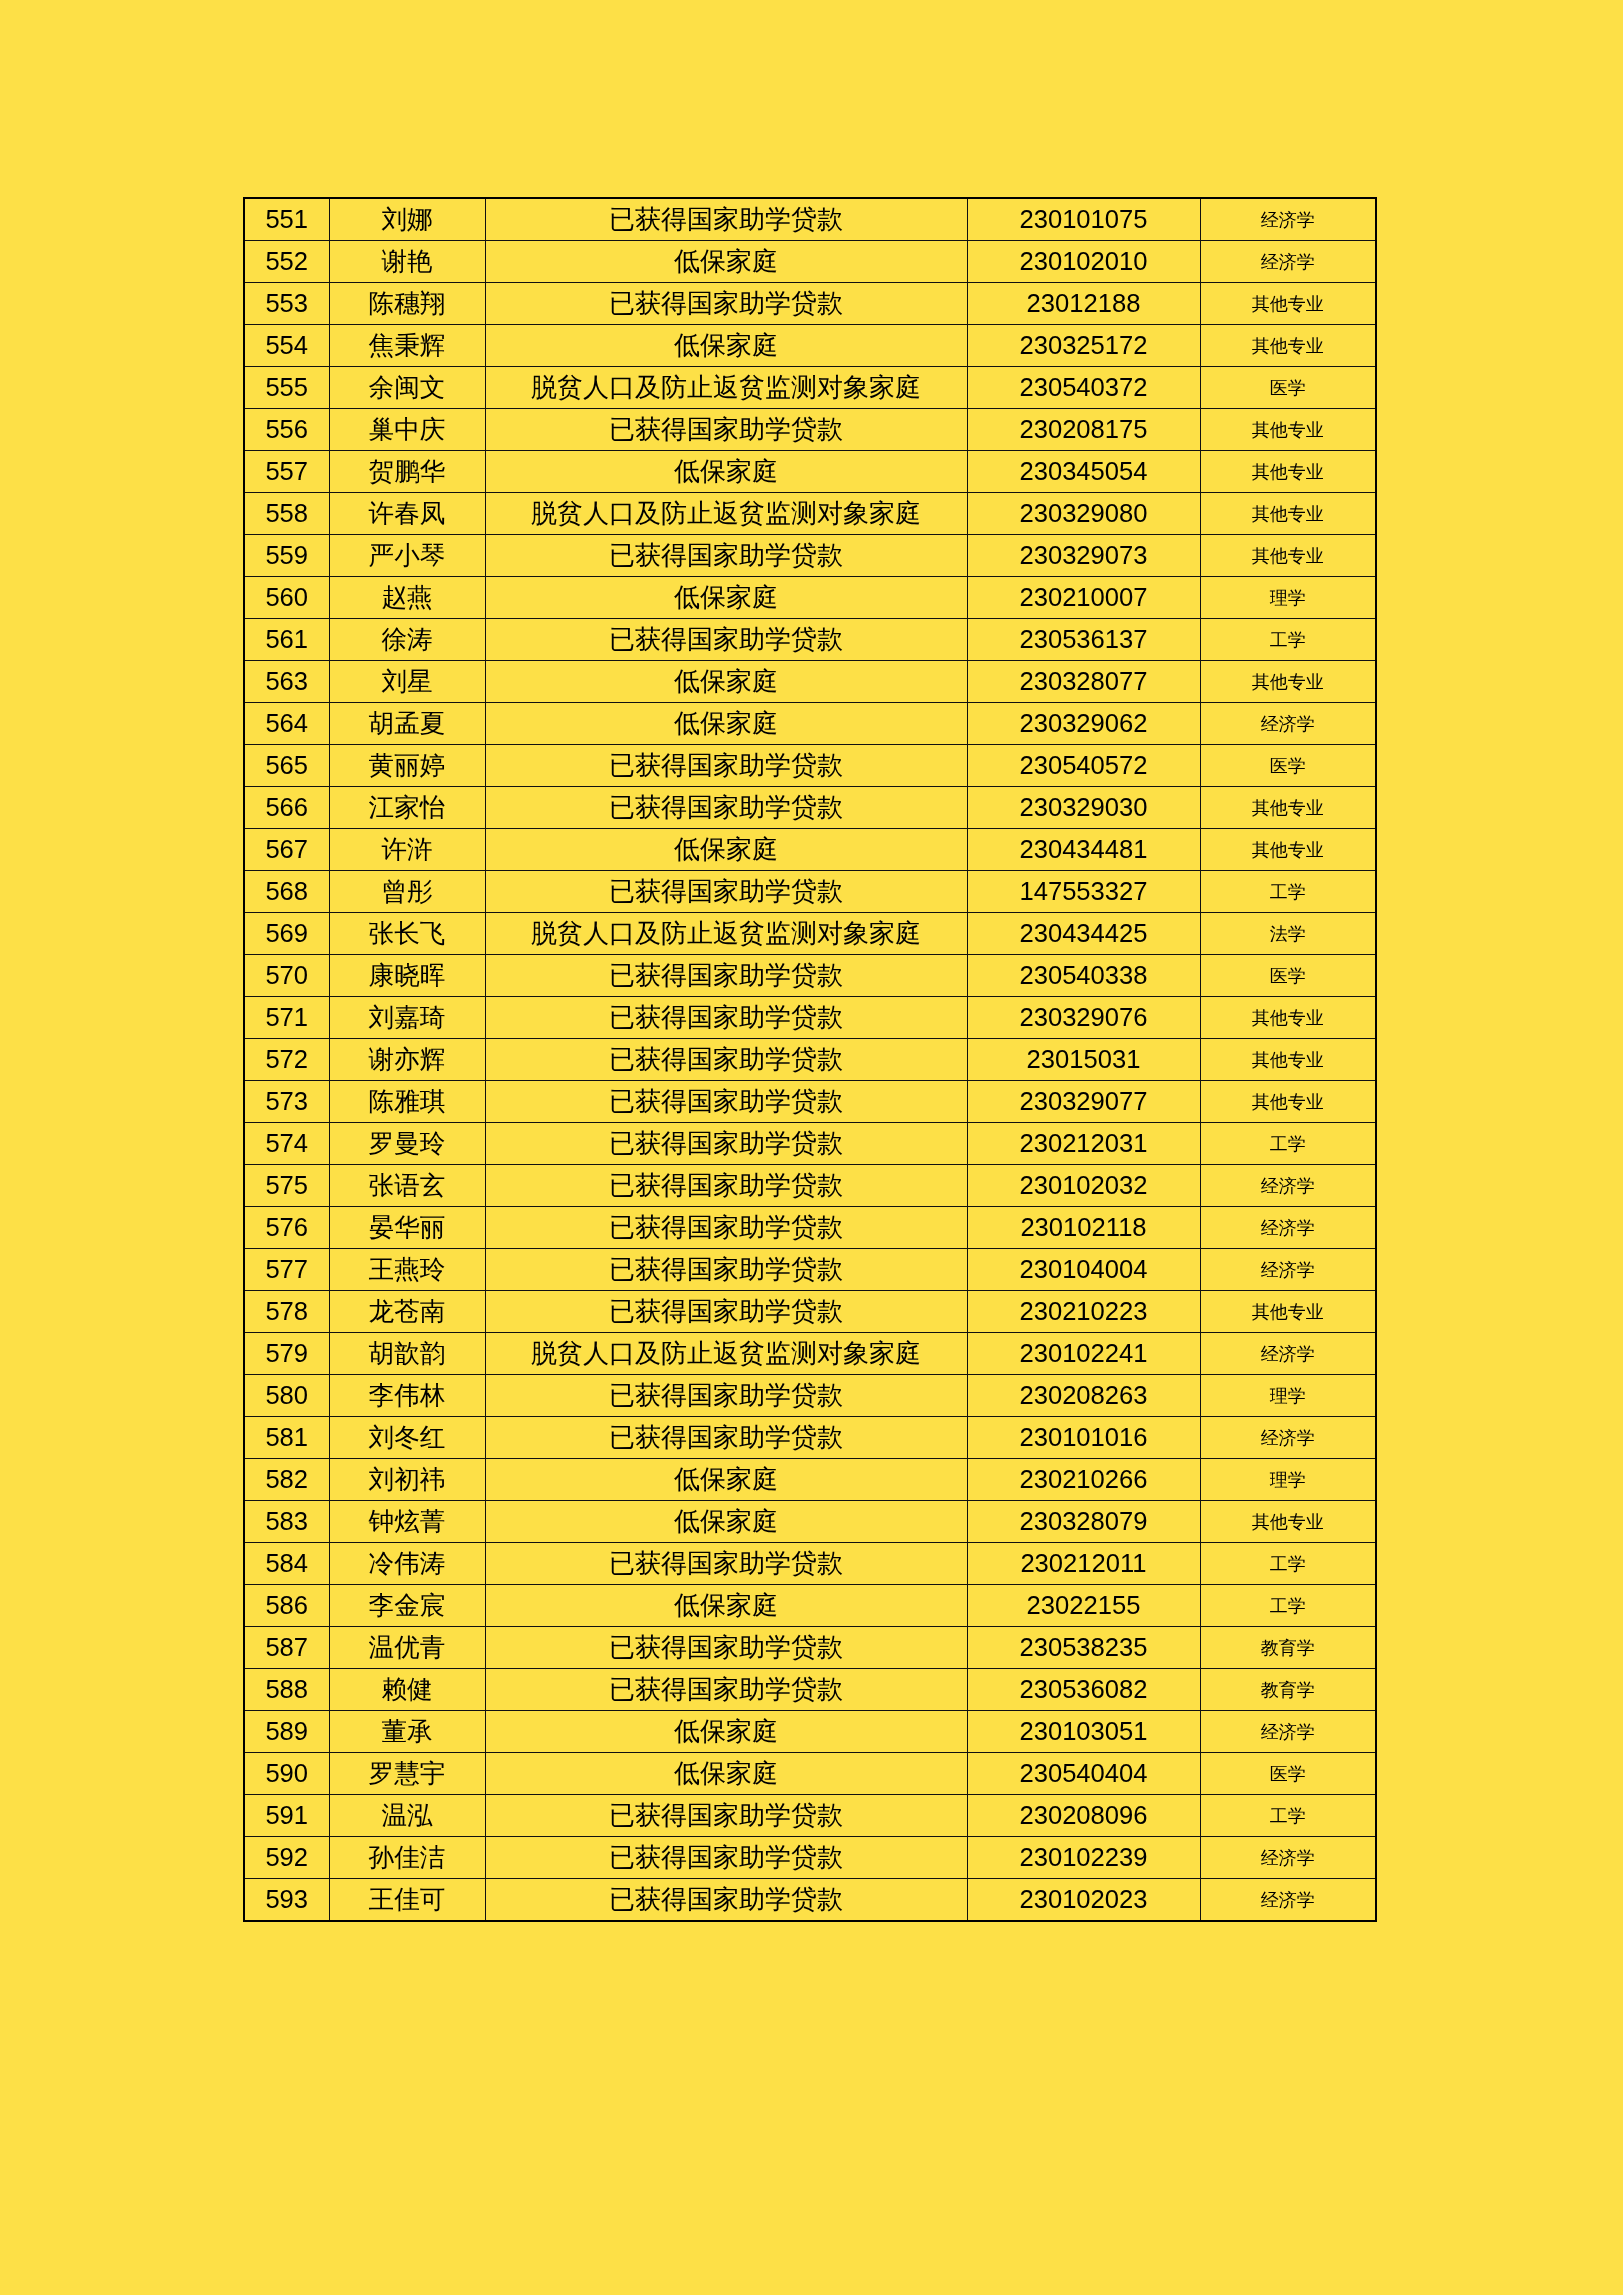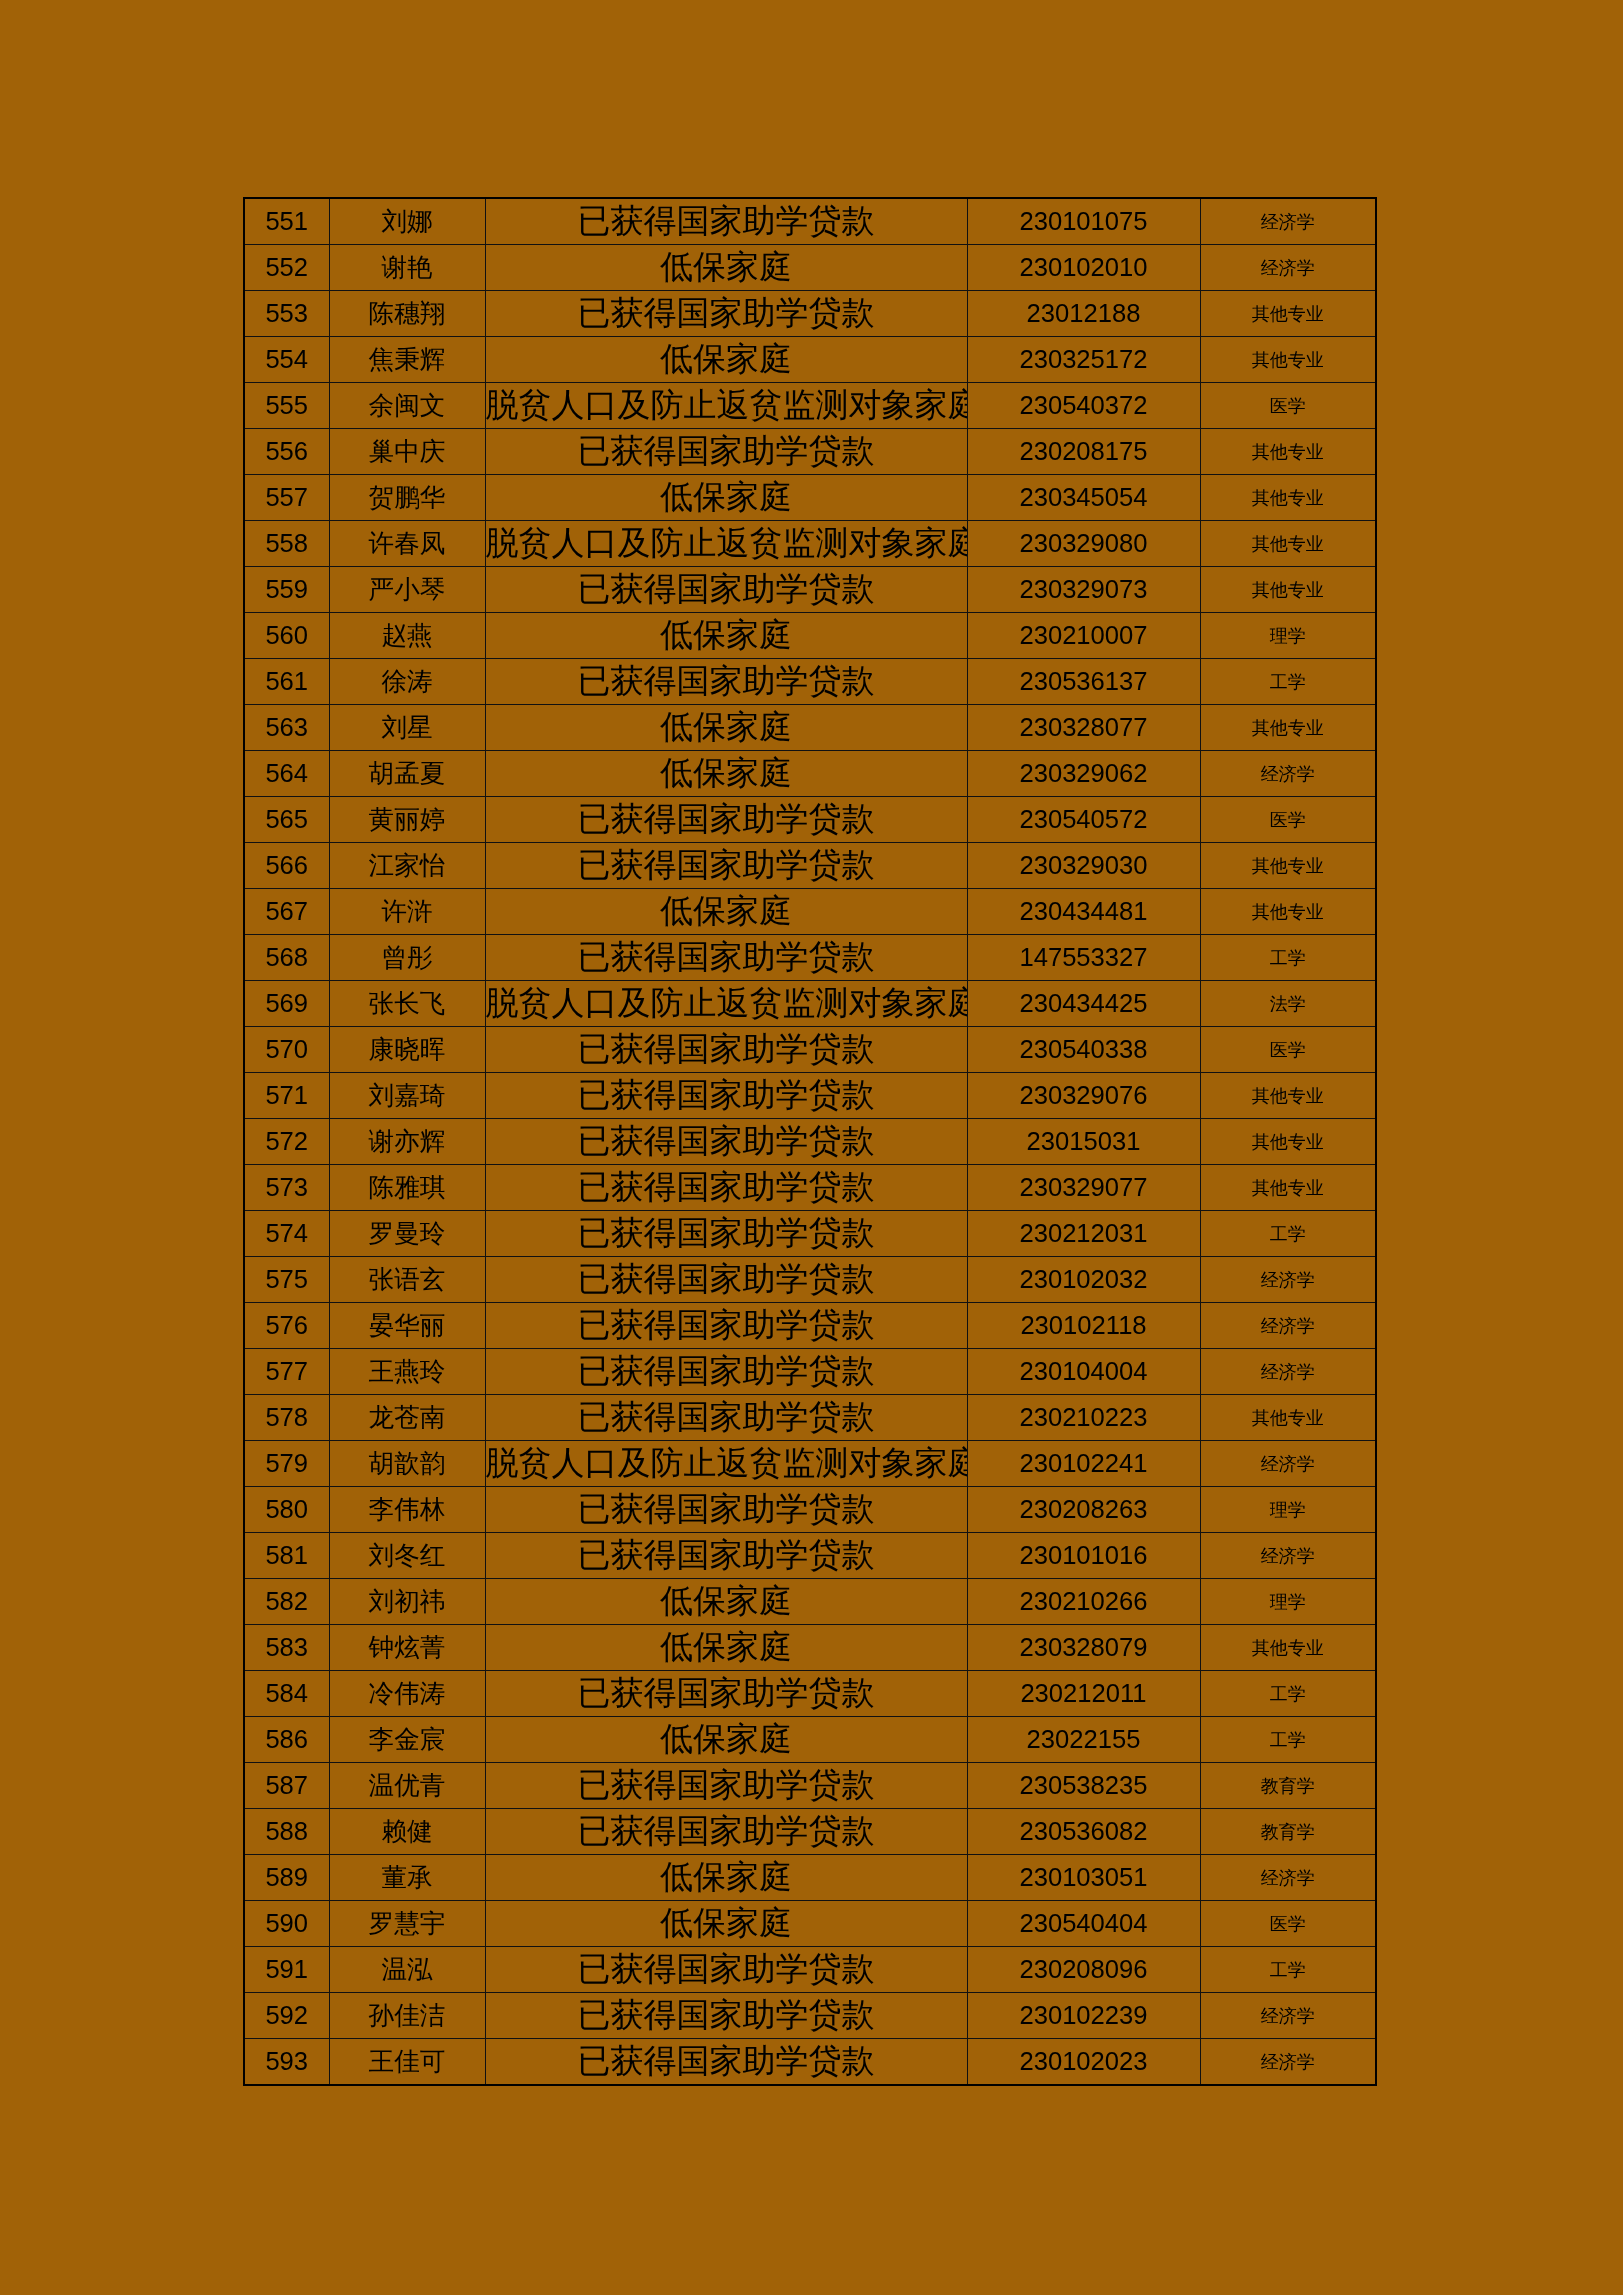--- a/index.html
+++ b/index.html
@@ -1,17 +1,17 @@
 <!DOCTYPE html>
 <html style="font-size:8.2px"><head>
 <meta charset="utf-8">
 <style>
   html, body { margin: 0; padding: 0; background: #ffffff; }
   body { width: 1623px; height: 2295px; position: relative; overflow: hidden; }
-  .page { position: absolute; left: 0; top: 0; width: 1623px; height: 2295px; background: #a16207; }
+  .page { position: absolute; left: 0; top: 0; width: 1623px; height: 2295px; background: #fde047; }
   table.roster {
     position: absolute;
     left: 243px;
     top: 197px;
     width: 1132px;
     border-collapse: collapse;
     table-layout: fixed;
     border: 2.6px solid #000;
   }
   table.roster td {
@@ -19,21 +19,21 @@
     height: 41px;
     padding: 0;
     text-align: center;
     vertical-align: middle;
     color: #000;
     overflow: hidden;
     white-space: nowrap;
   }
   td.c-no { font-family: "Liberation Sans", sans-serif; font-size: 25.6px; padding-top: 5.1px; text-align: left; padding-left: 19.4px; }
   td.c-name { font-family: Liberation Mono, monospace; font-size: 25.6px; }
-  td.c-type { font-family: Liberation Serif, serif; font-size: 33px; }
+  td.c-type { font-family: Liberation Serif, serif; font-size: 26px; }
   td.c-id { font-family: "Liberation Sans", sans-serif; font-size: 25.6px; padding-top: 5.1px; }
   td.c-major { font-family: "DejaVu Serif", "Liberation Serif", serif; font-size: 18px; }
   col.w-no { width: 85px; }
   col.w-name { width: 156px; }
   col.w-type { width: 482px; }
   col.w-id { width: 233px; }
   col.w-major { width: 176px; }
 </style>
 </head>
 <body>

